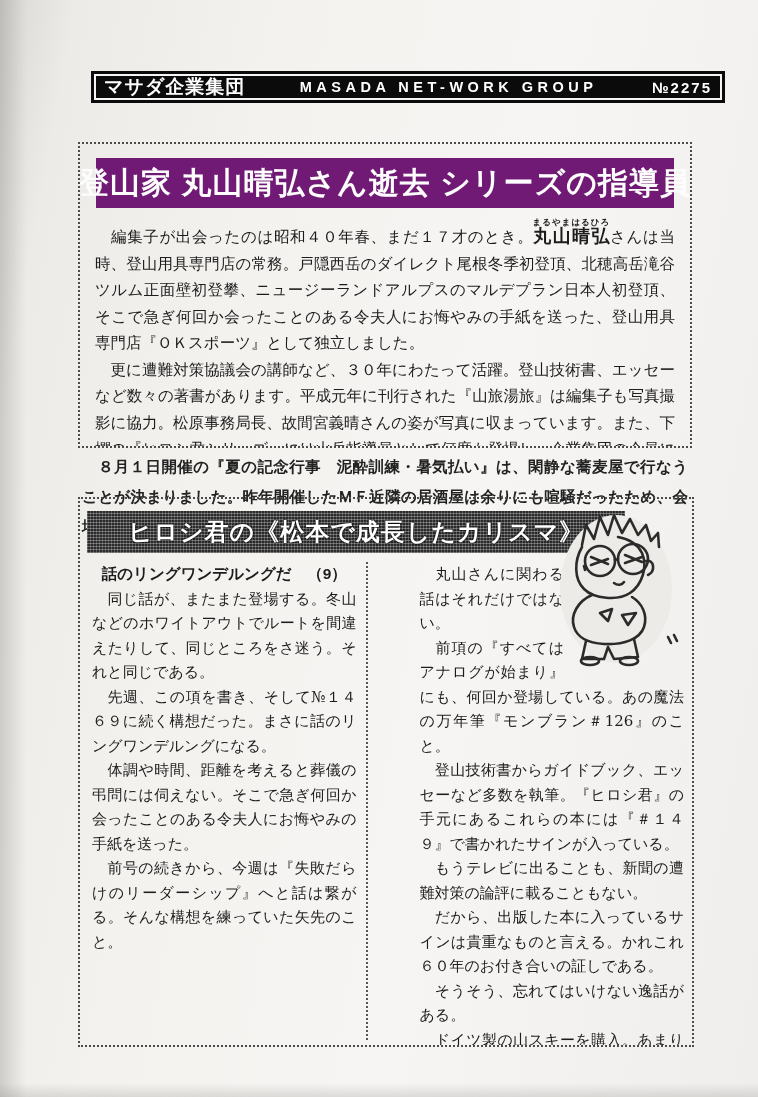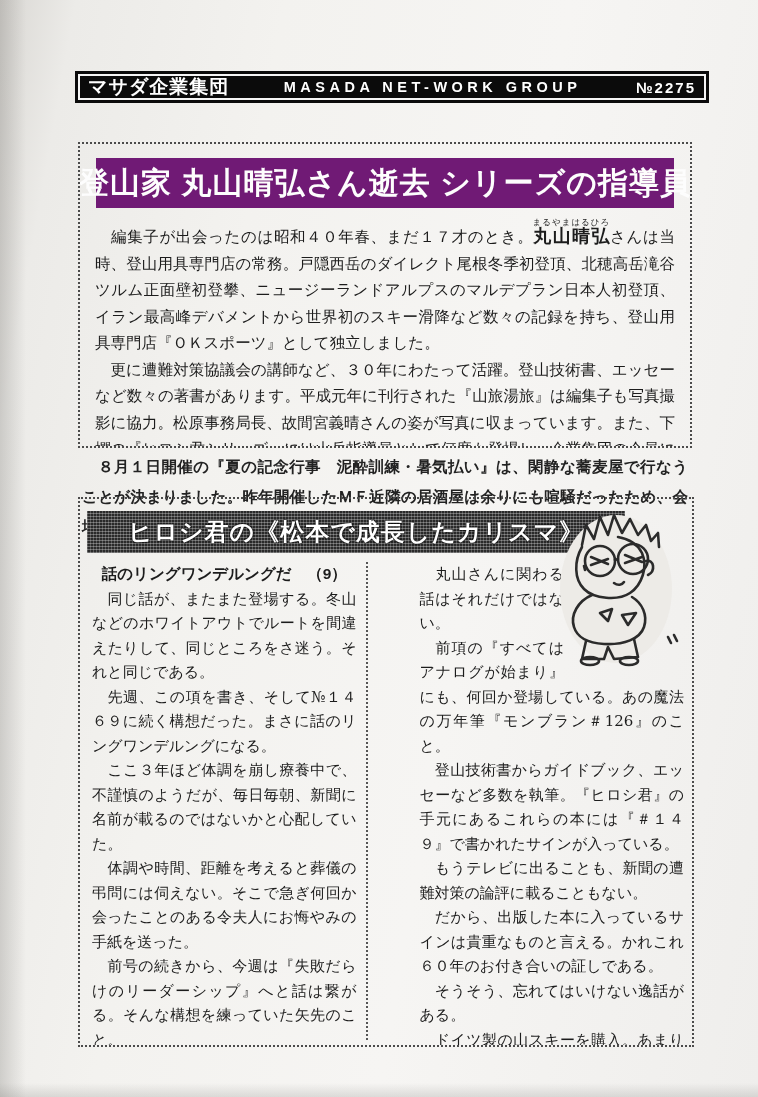--- a/index.html
+++ b/index.html
@@ -9,21 +9,21 @@
     font-family:"DejaVu Serif","Liberation Serif",serif;
     color:#1c1c1c;
   }
   .scan-shade{position:absolute;left:0;top:0;width:26px;height:100%;
     background:linear-gradient(90deg,rgba(120,118,114,.28),rgba(120,118,114,0));pointer-events:none;}
   .scan-shade-bottom{position:absolute;left:0;bottom:0;width:100%;height:14px;
     background:linear-gradient(0deg,rgba(100,98,94,.18),rgba(100,98,94,0));pointer-events:none;}
 
   
   .masthead{
-    position:absolute;left:75px;top:71px;width:608px;height:26px;
+    position:absolute;left:91px;top:71px;width:608px;height:26px;
     background:#0b0b0b;border:3px solid #0b0b0b;
     box-shadow:inset 0 0 0 2px #f5f5f5;
     display:flex;align-items:center;justify-content:space-between;
     padding:0 10px;color:#fff;
     font-family:"Liberation Sans","DejaVu Sans",sans-serif;font-weight:bold;
   }
   .masthead .jp{font-size:19px;letter-spacing:1px;}
   .masthead .en{font-size:14.5px;letter-spacing:4.5px;}
   .masthead .issue{font-size:15px;letter-spacing:2px;text-align:center;}
 
@@ -34,21 +34,21 @@
 
   .headline1{
     margin:14px 16px 10px 16px;height:50px;background:#701a75;color:#fdfdfd;
     display:flex;align-items:center;justify-content:center;
     font-family:"Liberation Sans","DejaVu Sans",sans-serif;
     font-weight:bold;font-size:30px;letter-spacing:1px;white-space:nowrap;
   }
   .body1{margin:2px 15px 0 15px;font-size:15.5px;line-height:26.5px;text-align:justify;}
   .body1 p{margin:0;}
   .deceased{font-weight:bold;font-size:18px;}
-  ruby rt{font-size:8.5px;letter-spacing:1px;font-weight:normal;}
+  ruby rt{font-size:8.5px;letter-spacing:1px;font-weight:bold;}
 
   .notice{
     position:absolute;left:82px;top:452px;width:606px;
     font-family:"Liberation Sans","DejaVu Sans",sans-serif;
     font-weight:bold;font-size:15.5px;line-height:30px;text-align:justify;color:#222;
   }
 
   .headline2{
     margin:12px 0 0 7px;width:538px;height:42px;
     background-color:#2a2a2a;
@@ -78,21 +78,21 @@
 
 <div class="masthead">
   <span class="jp">マサダ企業集団</span>
   <span class="en">MASADA NET-WORK GROUP</span>
   <span class="issue">№2275</span>
 </div>
 
 <div class="box box1">
   <div class="headline1">登山家 丸山晴弘さん逝去 シリーズの指導員</div>
   <div class="body1">
-    <p><span>　編集子が出会ったのは昭和４０年春、まだ１７才のとき。</span><ruby><span class="deceased">丸山晴弘</span><rt>まるやまはるひろ</rt></ruby><span>さんは当時、登山用具専門店の常務。戸隠西岳のダイレクト尾根冬季初登頂、北穂高岳滝谷ツルム正面壁初登攀、ニュージーランドアルプスのマルデプラン日本人初登頂、イラン最高峰デバメントから世界初のスキー滑降など数々の記録を持ち、登山用具専門店『ＯＫスポーツ』として独立しました。</span></p>
+    <p><span>　編集子が出会ったのは昭和４０年春、まだ１７才のとき。</span><ruby><span class="deceased">丸山晴弘</span><rt>まるやまはるひろ</rt></ruby><span>さんは当時、登山用具専門店の常務。戸隠西岳のダイレクト尾根冬季初登頂、北穂高岳滝谷ツルム正面壁初登攀、ニュージーランドアルプスのマルデプラン日本人初登頂、そこで急ぎ何回か会ったことのある令夫人にお悔やみの手紙を送った、登山用具専門店『ＯＫスポーツ』として独立しました。</span></p>
     <p>　更に遭難対策協議会の講師など、３０年にわたって活躍。登山技術書、エッセーなど数々の著書があります。平成元年に刊行された『山旅湯旅』は編集子も写真撮影に協力。松原事務局長、故間宮義晴さんの姿が写真に収まっています。また、下欄の『ヒロシ君シリーズ』には山岳指導員として何度も登場し、企業集団の会員に劣らぬ存在でした。</p>
 
   </div>
 </div>
 
 <div class="notice">　８月１日開催の『夏の記念行事　泥酔訓練・暑気払い』は、閑静な蕎麦屋で行なうことが決まりました。昨年開催したＭＦ近隣の居酒屋は余りにも喧騒だったため、会場の変更を模索したもの。</div>
 
 <div class="box box2">
   <div class="headline2">ヒロシ君の《松本で成長したカリスマ》</div>
 
@@ -127,21 +127,20 @@
     <ellipse cx="73" cy="152" rx="9" ry="4"></ellipse>
 
     <path d="M112 128 l3 6 M118 126 l3 6"></path>
   </svg>
 
   <div class="columns">
     <div class="col col-left">
       <p class="col-title">話のリングワンデルングだ　（9）</p>
       <p>　同じ話が、またまた登場する。冬山などのホワイトアウトでルートを間違えたりして、同じところをさ迷う。それと同じである。</p>
       <p>　先週、この項を書き、そして№１４６９に続く構想だった。まさに話のリングワンデルングになる。</p>
-      <p>　ここ３年ほど体調を崩し療養中で、不謹慎のようだが、毎日毎朝、新聞に名前が載るのではないかと心配していた。</p>
       <p>　体調や時間、距離を考えると葬儀の弔問には伺えない。そこで急ぎ何回か会ったことのある令夫人にお悔やみの手紙を送った。</p>
       <p>　前号の続きから、今週は『失敗だらけのリーダーシップ』へと話は繋がる。そんな構想を練っていた矢先のこと。</p>
 
     </div>
     <div class="col col-right">
       <div class="cartoon-spacer"></div>
       <p>　丸山さんに関わる話はそれだけではない。</p>
       <p>　前項の『すべてはアナログが始まり』にも、何回か登場している。あの魔法の万年筆『モンブラン＃126』のこと。</p>
       <p>　登山技術書からガイドブック、エッセーなど多数を執筆。『ヒロシ君』の手元にあるこれらの本には『＃１４９』で書かれたサインが入っている。</p>
       <p>　もうテレビに出ることも、新聞の遭難対策の論評に載ることもない。</p>

